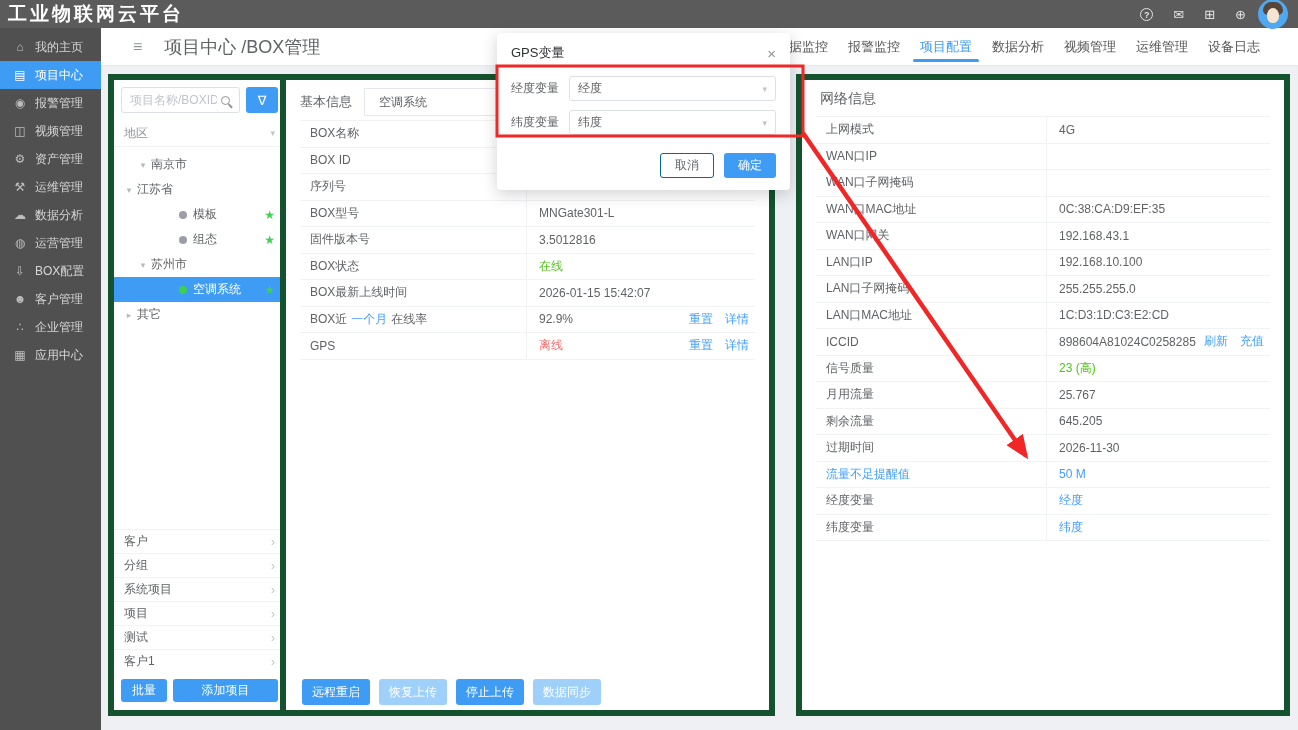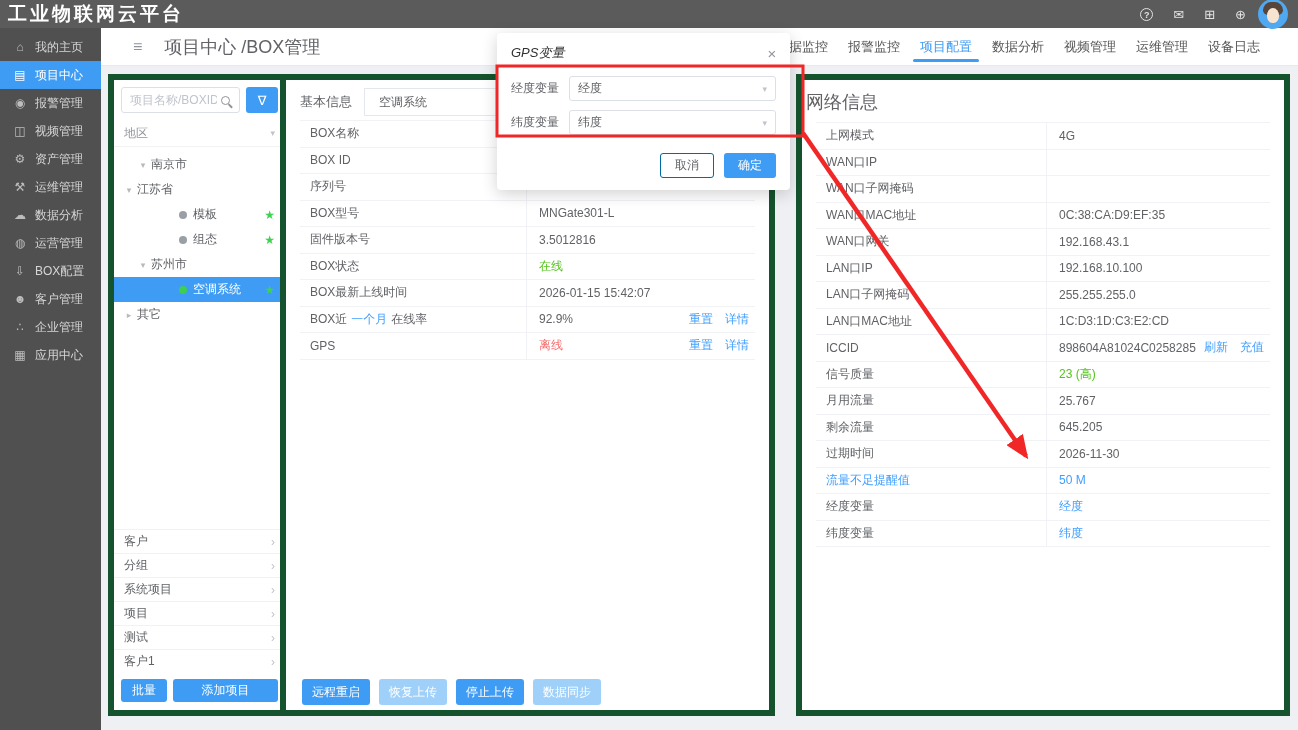--- a/index.html
+++ b/index.html
@@ -78,25 +78,25 @@
   .right-panel .tlabel{width:230px;}
   .tvalue{flex:1;display:flex;align-items:center;color:#606266;padding-left:12px;border-left:1px solid #f0f2f5;min-width:0;}
   .links{margin-left:auto;display:flex;gap:12px;padding-right:6px;}
   .links a{color:#409eff;cursor:pointer;text-decoration:none;}
   .lnk{color:#409eff;margin:0 4px;cursor:pointer;}
   .green{color:#52c41a;} .red{color:#f56c6c;} .blue{color:#409eff;} .link{color:#409eff;cursor:pointer;}
   .mactions{position:absolute;left:16px;bottom:5px;display:flex;gap:9px;}
   .abtn{height:26px;padding:0 10px;min-width:62px;border:none;border-radius:3px;color:#fff;font-size:12px;cursor:pointer;}
   .abtn.primary{background:#3e9cf4;}
   .abtn.disabled{background:#9ed0fa;cursor:default;}
-  .ntitle{padding:10px 4px 8px;font-size:18px;color:#606266;}
+  .ntitle{padding:10px 18px 8px;font-size:14px;color:#606266;}
 
   
   .modal{position:absolute;left:497px;top:33px;width:293px;background:#fff;border-radius:4px;box-shadow:0 4px 16px rgba(0,0,0,0.18);z-index:40;}
-  .mhd{display:flex;align-items:center;padding:11px 14px 9px;font-style:italic;}
+  .mhd{display:flex;align-items:center;padding:11px 14px 9px;}
   .mttl{font-size:13px;color:#303133;}
   .mclose{margin-left:auto;color:#909399;font-size:15px;cursor:pointer;line-height:1;}
   .mbody{padding:5px 14px 0;}
   .frow{display:flex;align-items:center;margin-bottom:9px;}
   .flabel{width:58px;font-size:12px;color:#606266;flex:none;}
   .fselect{flex:1;height:25px;border:1px solid #dcdfe6;border-radius:3px;display:flex;align-items:center;padding:0 8px;cursor:pointer;background:#fff;}
   .fselect .val{font-size:12px;color:#606266;}
   .fselect .chev{font-size:9px;}
   .mft{display:flex;justify-content:flex-end;gap:10px;padding:9px 14px 12px;}
   .btn-cancel{height:25px;padding:0 14px;background:#fff;border:1px solid #0369a1;border-radius:3px;font-size:12px;color:#606266;cursor:pointer;}

